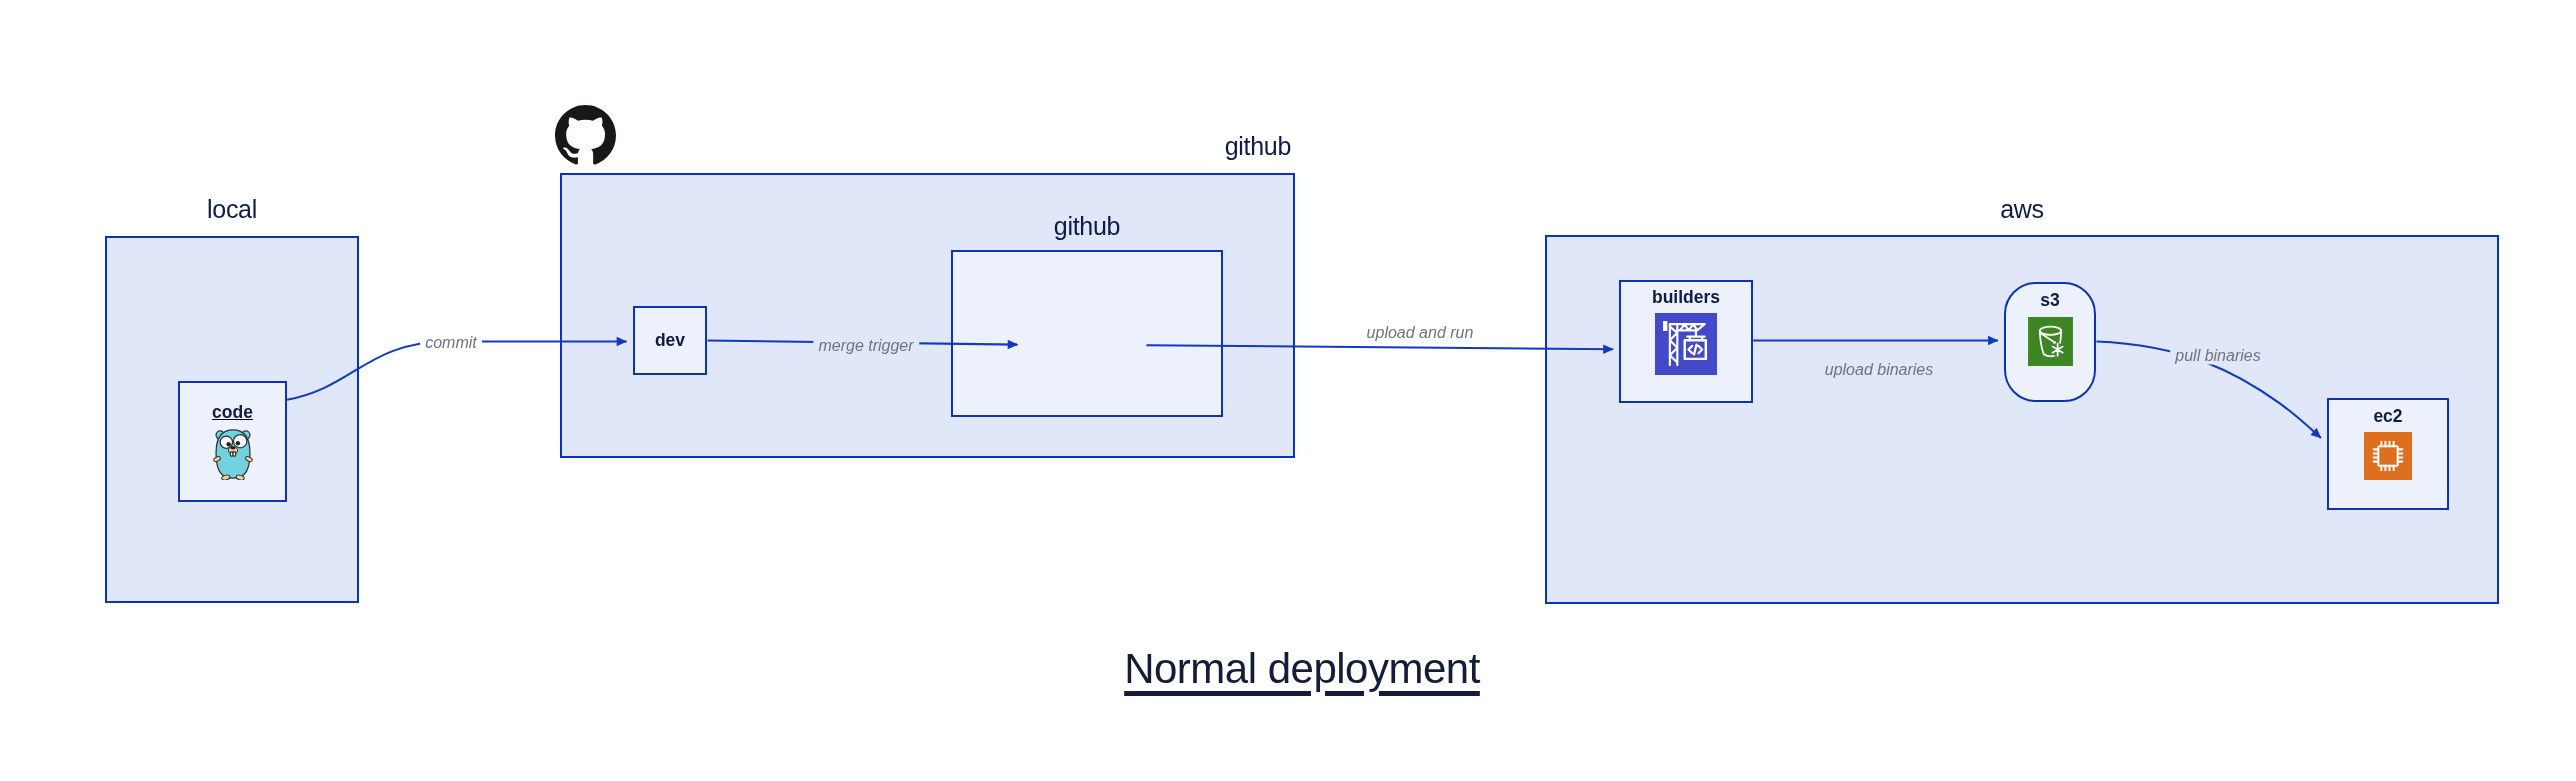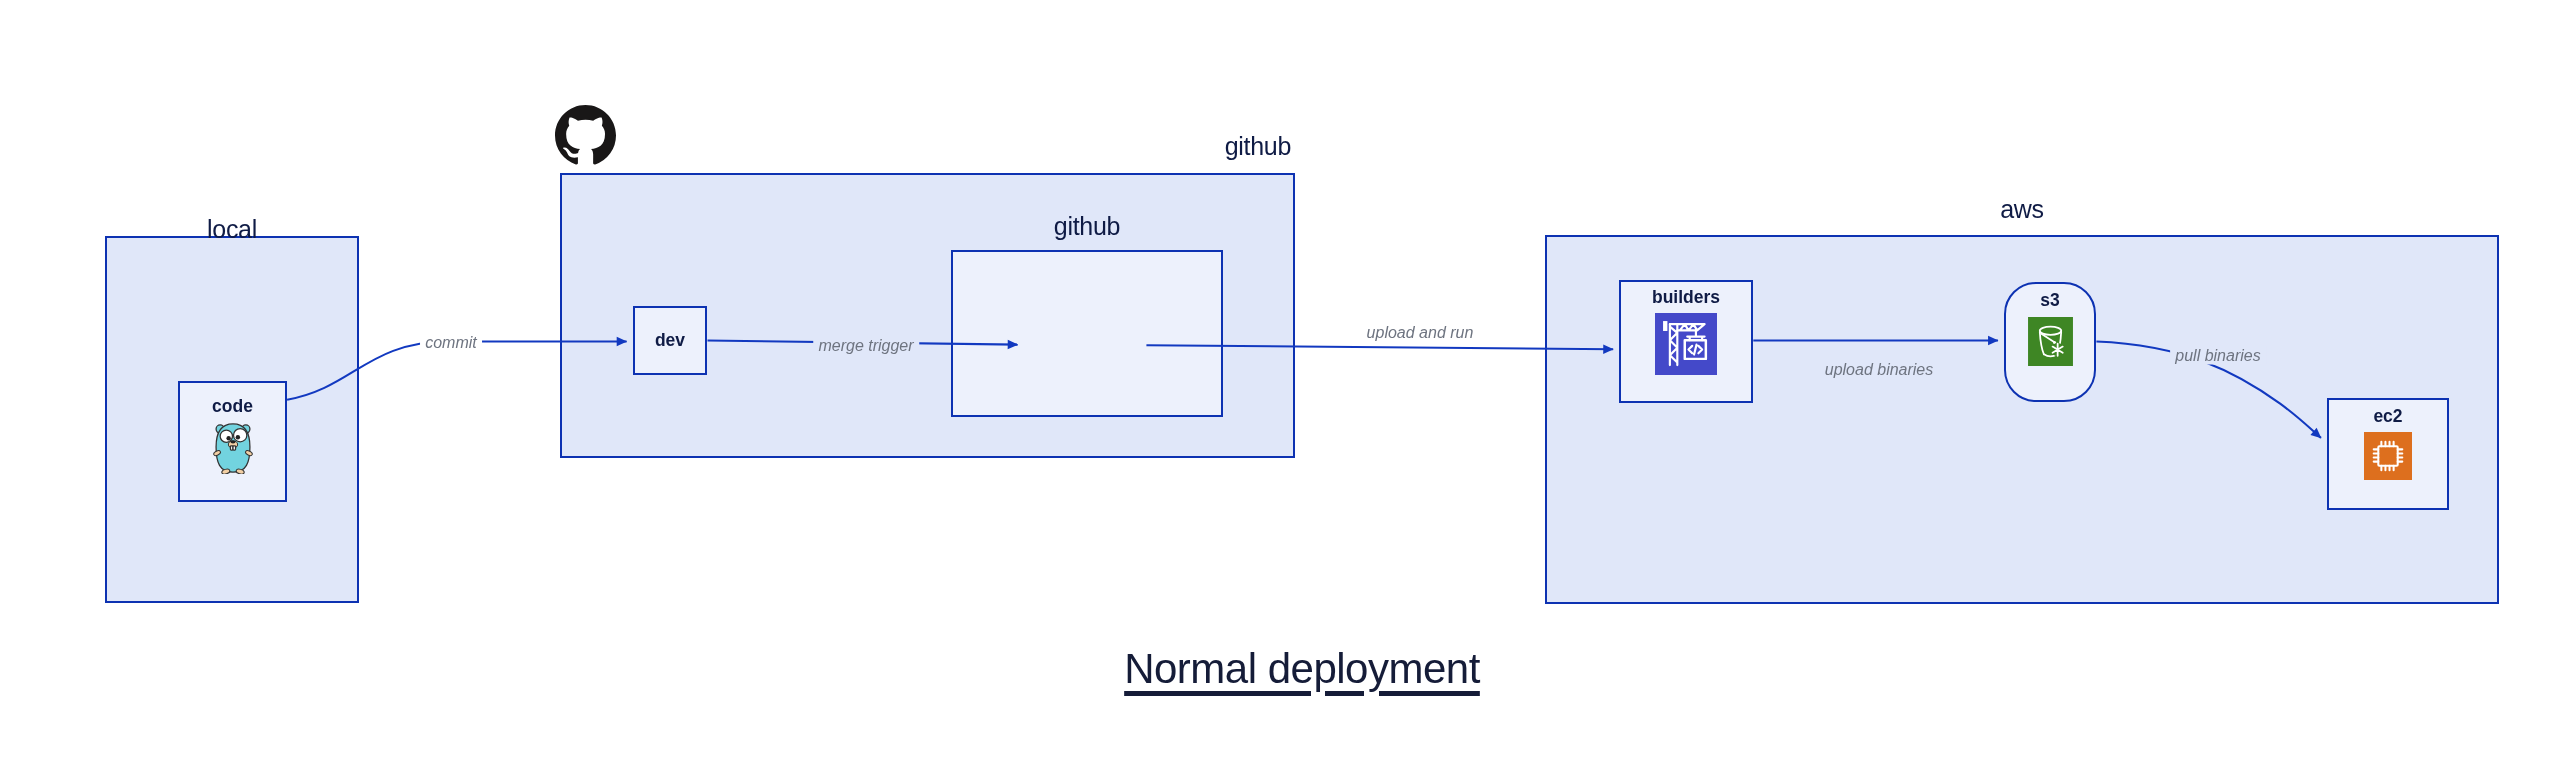--- a/index.html
+++ b/index.html
@@ -48,32 +48,32 @@
 </head>
 <body>
 
 <div id="stage">
 
   <div class="box fill1" style="left:105px;top:236px;width:254px;height:367px;"></div>
   <div class="box fill1" style="left:560px;top:173px;width:735px;height:285px;"></div>
   <div class="box fill1" style="left:1545px;top:235px;width:954px;height:369px;"></div>
   <div class="box fill2" style="left:951px;top:250px;width:272px;height:167px;"></div>
 
-  <div class="clabel center" style="left:105px;top:195px;width:254px;margin-top:20px;">local</div>
+  <div class="clabel center" style="left:105px;top:195px;width:254px;">local</div>
   <div class="clabel right" style="left:560px;top:132px;width:731px;">github</div>
   <div class="clabel center" style="left:951px;top:212px;width:272px;">github</div>
   <div class="clabel center" style="left:1545px;top:195px;width:954px;">aws</div>
 
   <div style="position:absolute;left:555px;top:105px;width:61px;height:61px;">
     <svg width="61" height="61" viewBox="0 0 16 16" aria-hidden="true">
       <path class="octo" d="M8 0C3.58 0 0 3.58 0 8c0 3.54 2.29 6.53 5.47 7.59.4.07.55-.17.55-.38 0-.19-.01-.82-.01-1.49-2.01.37-2.53-.49-2.69-.94-.09-.23-.48-.94-.82-1.13-.28-.15-.68-.52-.01-.53.63-.01 1.08.58 1.23.82.72 1.21 1.87.87 2.33.66.07-.52.28-.87.51-1.07-1.78-.2-3.64-.89-3.64-3.95 0-.87.31-1.59.82-2.15-.08-.2-.36-1.02.08-2.12 0 0 .67-.21 2.2.82.64-.18 1.32-.27 2-.27s1.36.09 2 .27c1.53-1.04 2.2-.82 2.2-.82.44 1.1.16 1.92.08 2.12.51.56.82 1.27.82 2.15 0 3.07-1.87 3.75-3.65 3.95.29.25.54.73.54 1.48 0 1.07-.01 1.93-.01 2.2 0 .21.15.46.55.38A8.012 8.012 0 0 0 16 8c0-4.42-3.58-8-8-8z"></path>
     </svg>
   </div>
 
-  <div class="box fill2 node" style="left:178px;top:381px;width:109px;height:121px;padding-top:13px;">
+  <div class="box fill2 node" style="left:178px;top:381px;width:109px;height:121px;padding-top:19px;text-decoration:underline;">
     <div class="node-label">code</div>
     <svg width="40" height="53" viewBox="0 0 78 102" style="margin-top:5.2px;">
       <circle class="gopher-body" cx="14" cy="15" r="8"></circle>
       <circle class="gopher-body" cx="64" cy="15" r="8"></circle>
       <path class="gopher-body" d="M39 5 C63 5 72 21 72 50 C72 80 65 99 39 99 C13 99 6 80 6 50 C6 21 15 5 39 5 Z"></path>
       <circle class="gopher-white" cx="26" cy="29" r="12"></circle>
       <circle class="gopher-white" cx="53" cy="27" r="13"></circle>
       <circle class="gopher-dark" cx="30.5" cy="33" r="4.3"></circle>
       <circle class="gopher-dark" cx="48.5" cy="31" r="4.3"></circle>
       <ellipse class="gopher-tan" cx="39" cy="45" rx="9" ry="6.5"></ellipse>

